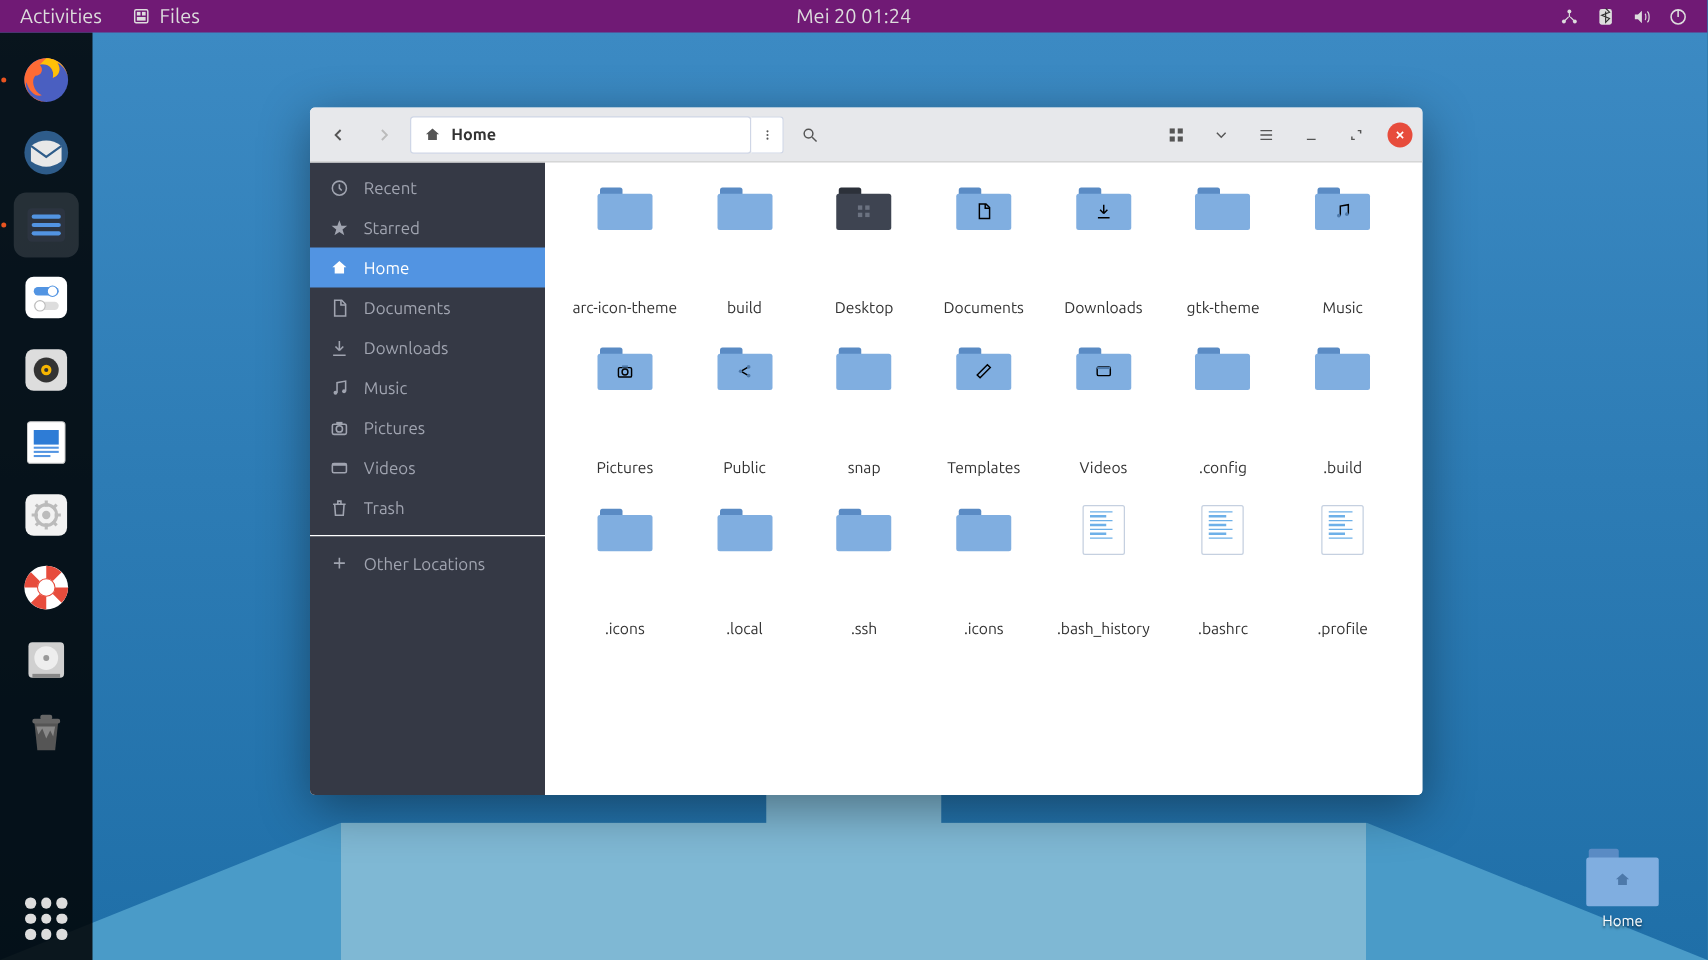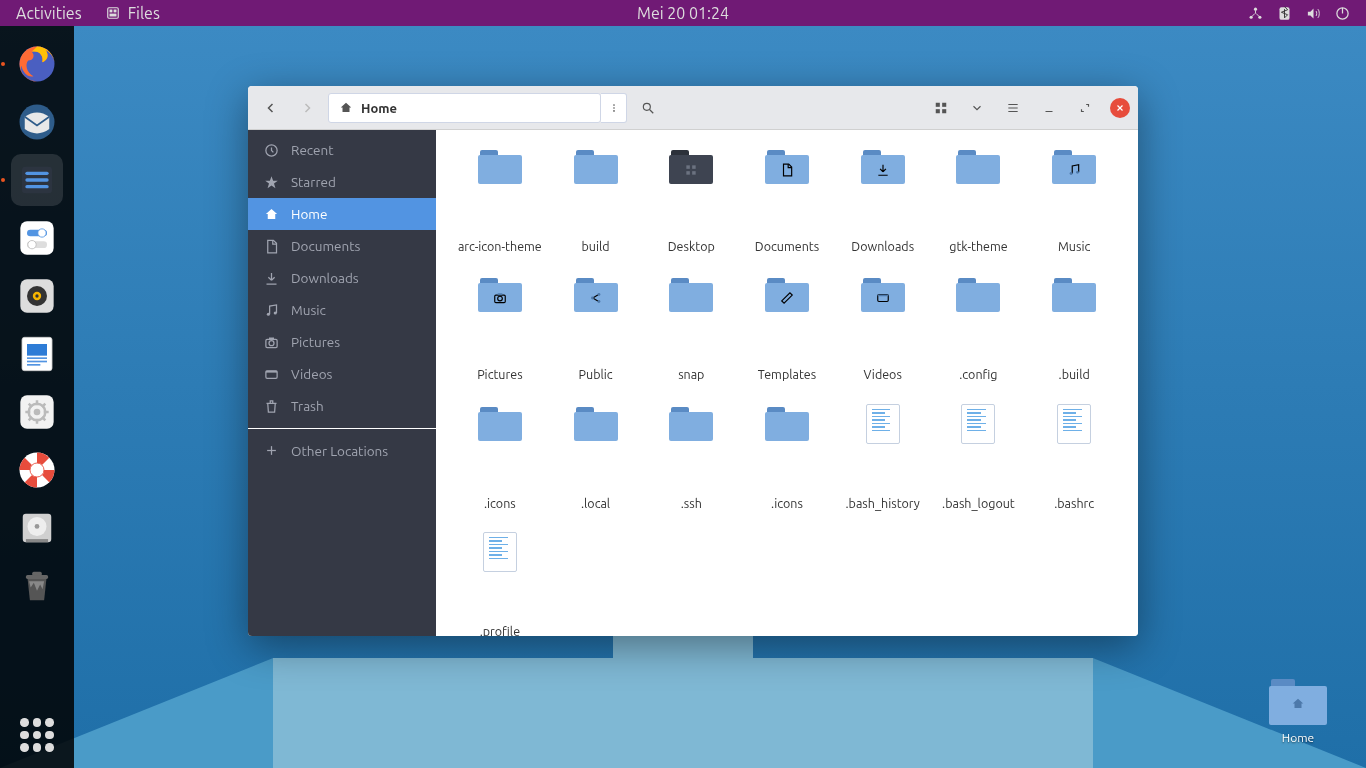--- a/index.html
+++ b/index.html
@@ -565,34 +565,20 @@
             <div class="text-file">
               <span></span>
               <span></span>
               <span></span>
               <span></span>
               <span></span>
               <span></span>
               <span></span>
             </div>
           </div>
-          <div class="label">.bash_​logout</div>
-        </div>
-        <div class="file-item">
-          <div class="icon-wrap">
-            <div class="text-file">
-              <span></span>
-              <span></span>
-              <span></span>
-              <span></span>
-              <span></span>
-              <span></span>
-              <span></span>
-            </div>
-          </div>
           <div class="label">.bashrc</div>
         </div>
         <div class="file-item">
           <div class="icon-wrap">
             <div class="text-file">
               <span></span>
               <span></span>
               <span></span>
               <span></span>
               <span></span>

